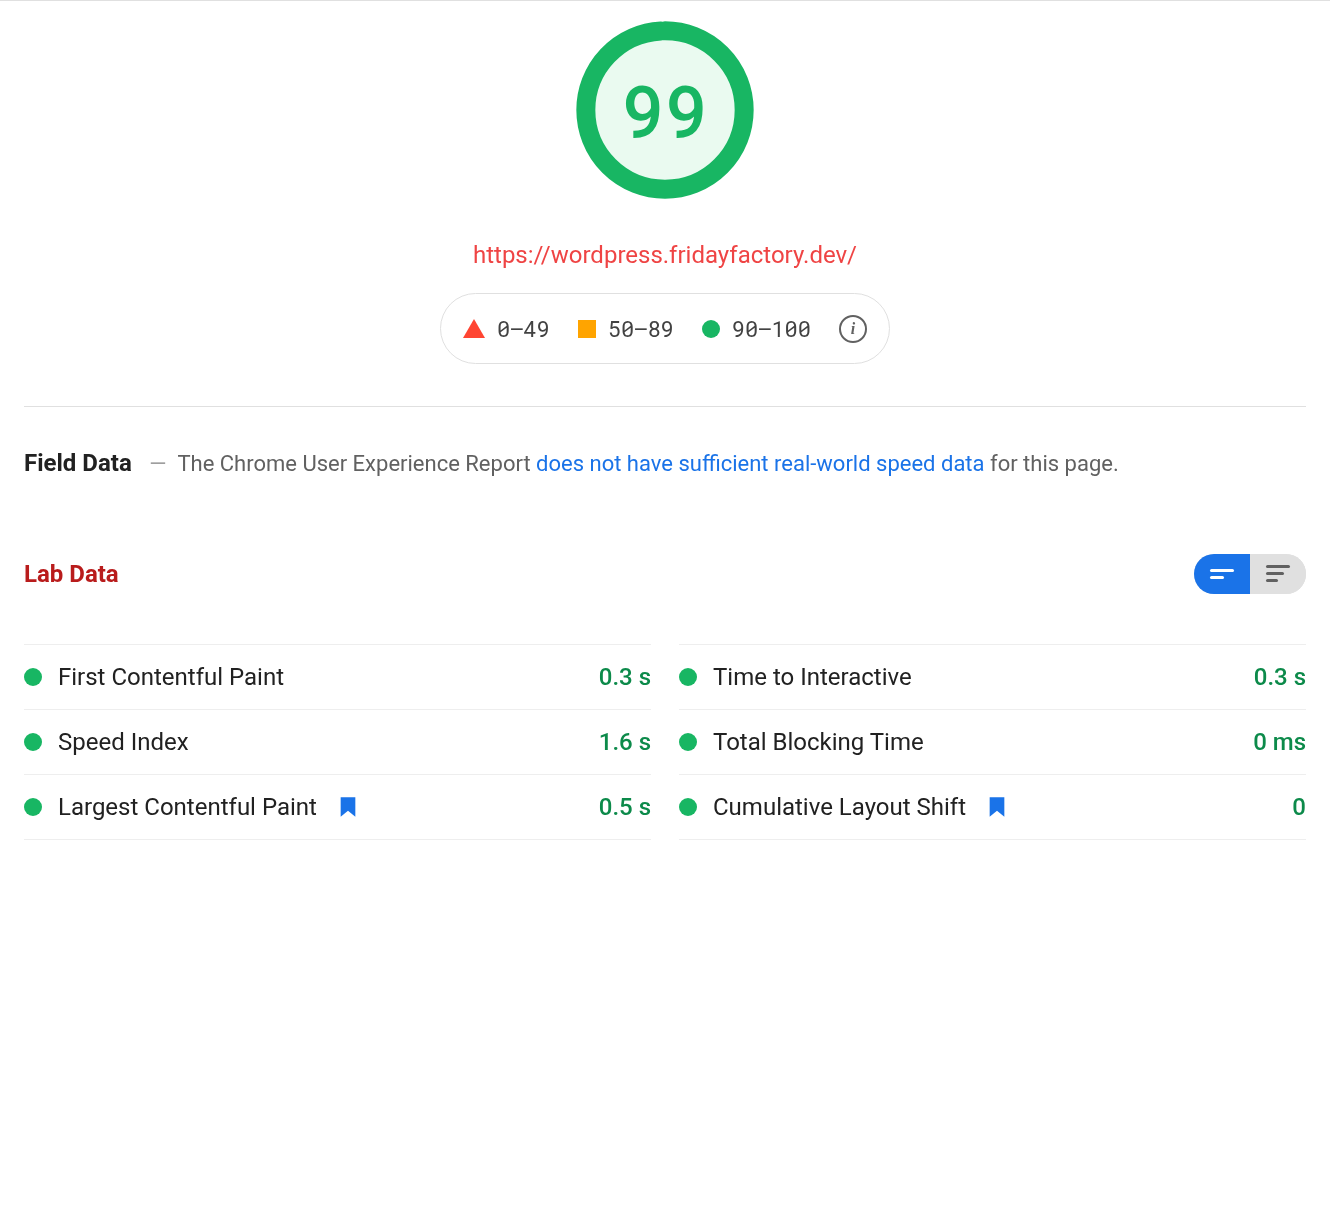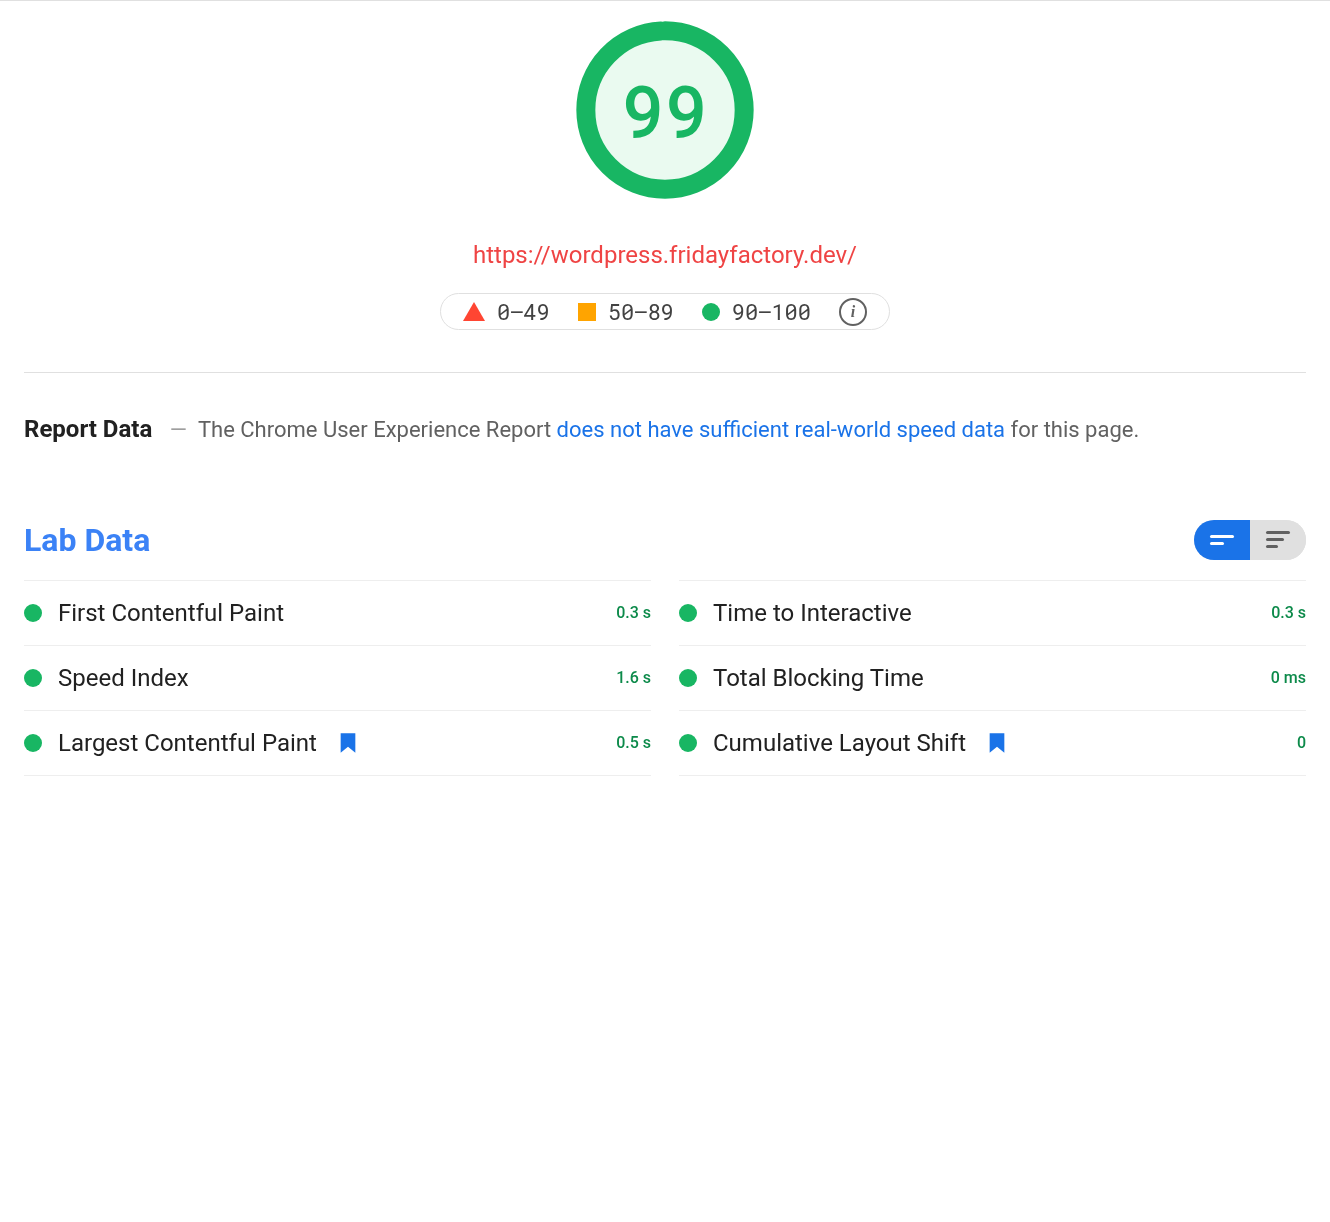--- a/index.html
+++ b/index.html
@@ -27,21 +27,21 @@
       font-size: 24px;
       color: #ef4444;
     }
     .legend {
       margin: 24px auto 0;
       display: inline-flex;
       align-items: center;
       gap: 28px;
       border: 1px solid #e0e0e0;
       border-radius: 40px;
-      padding: 3px 22px;
+      padding: 20px 22px;
       font-family: "Roboto Mono", ui-monospace, Menlo, Consolas, monospace;
       font-size: 22px;
       color: #424242;
     }
     .legend-item { display: inline-flex; align-items: center; gap: 12px; }
     .tri {
       width: 0; height: 0;
       border-left: 11px solid transparent;
       border-right: 11px solid transparent;
       border-bottom: 19px solid #ff4532;
@@ -56,49 +56,49 @@
     }
     .section-divider { border-top: 1px solid #e0e0e0; margin-top: 42px; }
     .text-section { margin-top: 36px; font-size: 22px; line-height: 1.7; color: #616161; }
     .text-section strong { color: #212121; font-weight: 700; font-size: 24px; margin-right: 6px; }
     .dash { color: #9e9e9e; margin: 0 6px; }
     .link { color: #1a73e8; }
     .lab-header {
       display: flex; align-items: center; justify-content: space-between;
       margin-top: 70px;
     }
-    .lab-title { font-size: 32px; font-weight: 700; color: #3b82f6; }
+    .lab-title { font-size: 24px; font-weight: 700; color: #b91c1c; }
     .view-toggle {
       display: inline-flex; border-radius: 24px; overflow: hidden;
       background: #e0e0e0;
     }
     .view-btn {
       width: 56px; height: 40px; display: inline-flex; align-items: center; justify-content: center;
       border: none; cursor: pointer;
     }
     .view-btn.active { background: #1a73e8; }
     .view-btn.inactive { background: #e0e0e0; }
     .toggle-lines { display: inline-flex; flex-direction: column; gap: 4px; align-items: flex-start; }
     .toggle-lines span { display: block; height: 3px; border-radius: 2px; }
     .active .toggle-lines span { background: #fff; }
     .inactive .toggle-lines span { background: #616161; }
     .metrics {
       display: grid; grid-template-columns: 1fr 1fr; column-gap: 28px;
-      margin-top: 20px;
+      margin-top: 50px;
     }
     .metric-row {
       display: flex; align-items: center; gap: 16px;
       padding: 18px 0;
       border-top: 1px solid #eeeeee;
       font-size: 22px;
     }
     .metric-dot { width: 18px; height: 18px; border-radius: 50%; background: #18b663; flex-shrink: 0; }
     .metric-label { color: #212121; font-size: 24px; }
     .bookmark-icon { display: inline-flex; margin-left: 6px; }
-    .metric-value { margin-left: auto; color: #0c8a4a; font-weight: 500; font-size: 16px; }
+    .metric-value { margin-left: auto; color: #0c8a4a; font-weight: 500; font-size: 24px; }
     .metrics-col .metric-row:last-child { border-bottom: 1px solid #eeeeee; }
   </style>
 </head>
 <body>
 
 <div class="top-divider"></div>
 <div class="container">
 
   <div class="score-section">
     <div class="gauge-wrap">
@@ -125,21 +125,21 @@
         <span class="dot"></span>
         <span>90–100</span>
       </span>
       <span class="info-icon">i</span>
     </div>
   </div>
 
   <div class="section-divider"></div>
 
   <div class="text-section">
-    <strong>Report Data</strong>
+    <strong>Field Data</strong>
     <span class="dash">—</span>
     <span>The Chrome User Experience Report </span><span class="link">does not have sufficient real-world speed data</span><span> for this page.</span>
   </div>
 
 
   <div class="lab-header">
     <div class="lab-title">Lab Data</div>
     <div class="view-toggle">
       <button class="view-btn active">
         <span class="toggle-lines">

